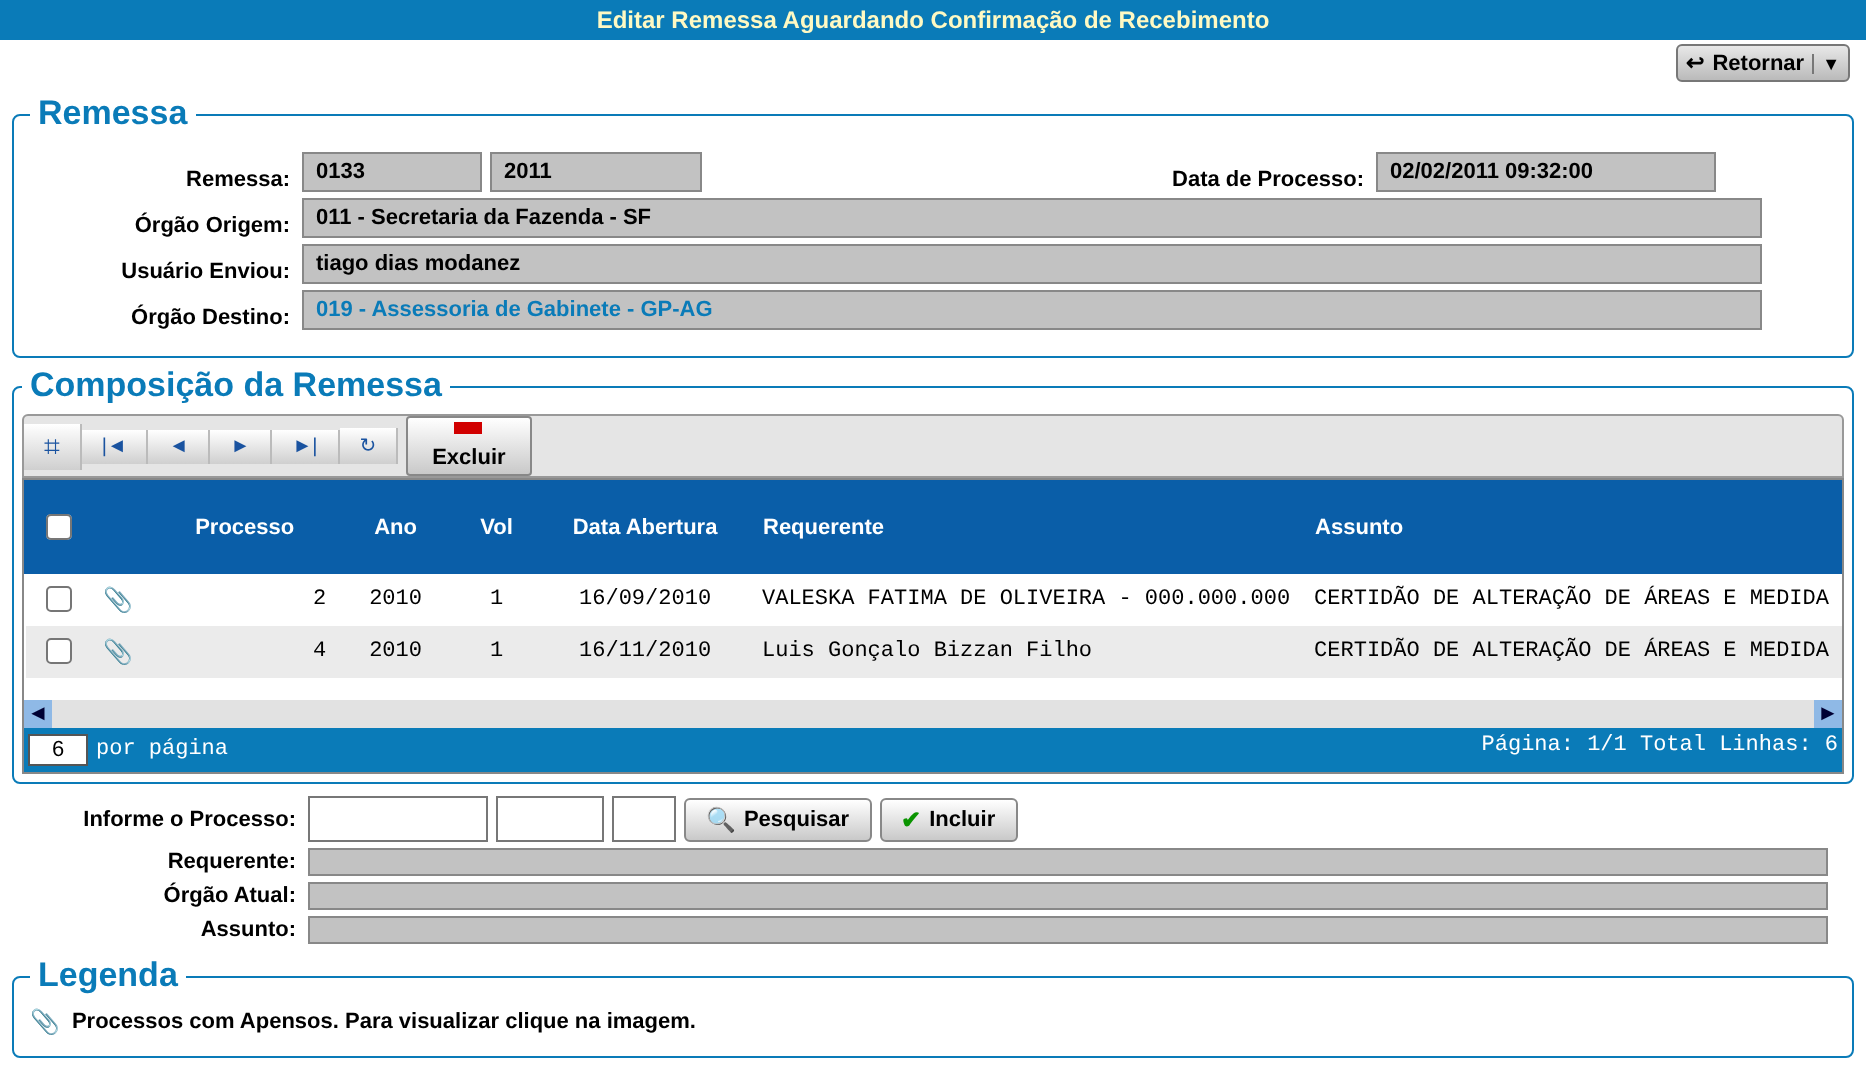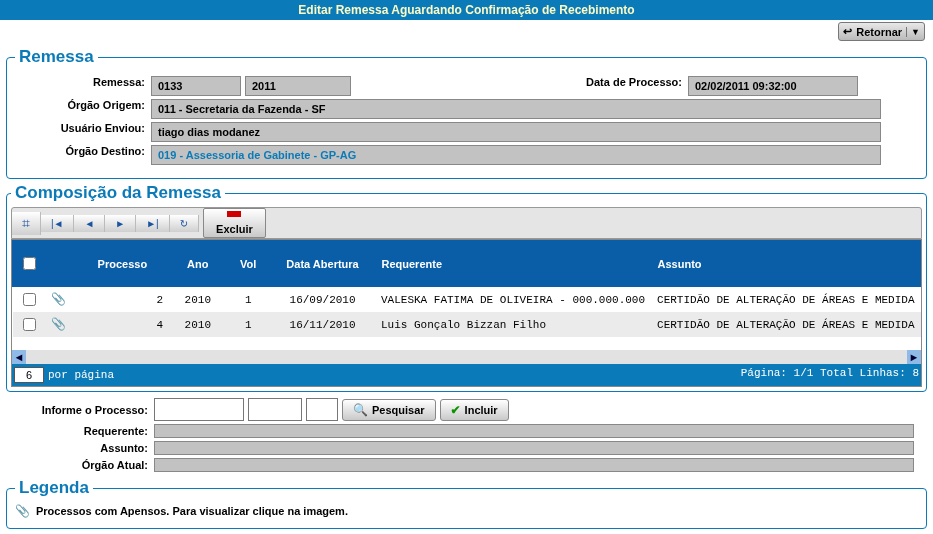--- a/index.html
+++ b/index.html
@@ -2,21 +2,21 @@
 <html><head>
 <meta charset="utf-8">
 <style>
 html,body{margin:0;padding:0;font-family:Verdana,Arial,sans-serif;font-size:11px;background:#fff;}
 .titlebar{background:#0a7bb8;color:#fef9c3;text-align:center;font-weight:bold;padding:3px 0;font-size:12px;}
 .toolbar{display:flex;justify-content:flex-end;padding:2px 8px;}
 .btn-return{background:linear-gradient(#e8e8e8,#bababa);border:1px solid #777;border-radius:3px;padding:2px 4px;display:flex;align-items:center;gap:4px;font-weight:bold;cursor:pointer;}
 .btn-return .drop{border-left:1px solid #777;padding-left:4px;font-size:9px;}
 fieldset{border:1px solid #0a7bb8;border-radius:4px;margin:4px 6px;padding:6px 8px 10px;}
 legend{color:#0a7bb8;font-weight:bold;padding:0 4px;font-size:17px;}
-.form-row{display:flex;align-items:flex-start;margin:3px 0;}
+.form-row{display:flex;align-items:flex-end;margin:3px 0;}
 .form-row label,.lab{width:130px;text-align:right;font-weight:bold;padding-right:6px;}
 .ro{background:#c2c2c2;border:1px solid #888;padding:3px 6px;font-weight:bold;color:#000;box-sizing:border-box;}
 .ro.small{width:90px;}
 .ro.mid{width:106px;}
 .ro.wide{flex:1;max-width:730px;}
 .ro.link{color:#0a7bb8;}
 .ro.date{width:170px;}
 .comp-tools{display:flex;align-items:center;background:#e5e5e5;border:1px solid #999;border-radius:3px 3px 0 0;padding:0;overflow:hidden;}
 .comp-tools .nav{display:flex;align-items:center;}
 .comp-tools .nav span{padding:3px 10px;border-right:1px solid #bbb;color:#1a53a0;font-size:10px;cursor:pointer;background:linear-gradient(#fff,#cfcfcf);}
@@ -142,21 +142,21 @@
     </div>
     <div class="hscroll">
       <span>◄</span>
       <span>►</span>
     </div>
     <div class="grid-footer">
       <div style="display:flex;gap:4px;align-items:center;">
         <input value="6" style="">
         <span>por página</span>
       </div>
-      <div>Página: 1/1 Total Linhas: 8</div>
+      <div>Página: 1/1 Total Linhas: 6</div>
     </div>
   </div>
 </fieldset>
 
 <div class="search-block">
   <div class="search-row">
     <label>Informe o Processo:</label>
     <input class="ed" style="width: 80px;">
     <input class="ed" style="width: 44px; margin-left: 4px;">
     <input class="ed" style="width: 22px; margin-left: 4px;">
@@ -167,25 +167,25 @@
     <div class="btn-action">
       <span class="ic-check">✔</span>
       <span>Incluir</span>
     </div>
   </div>
   <div class="search-row">
     <label>Requerente:</label>
     <div class="ro" style="flex:1;max-width:760px;height:14px"></div>
   </div>
   <div class="search-row">
-    <label>Assunto:</label>
+    <label>Órgão Atual:</label>
     <div class="ro" style="flex:1;max-width:760px;height:14px"></div>
   </div>
   <div class="search-row">
-    <label>Órgão Atual:</label>
+    <label>Assunto:</label>
     <div class="ro" style="flex:1;max-width:760px;height:14px"></div>
   </div>
 </div>
 
 <fieldset>
   <legend>Legenda</legend>
   <div class="legenda-body">
     <span class="clip-icon">📎</span>
     <span style="font-weight:bold">Processos com Apensos. Para visualizar clique na imagem.</span>
   </div>

